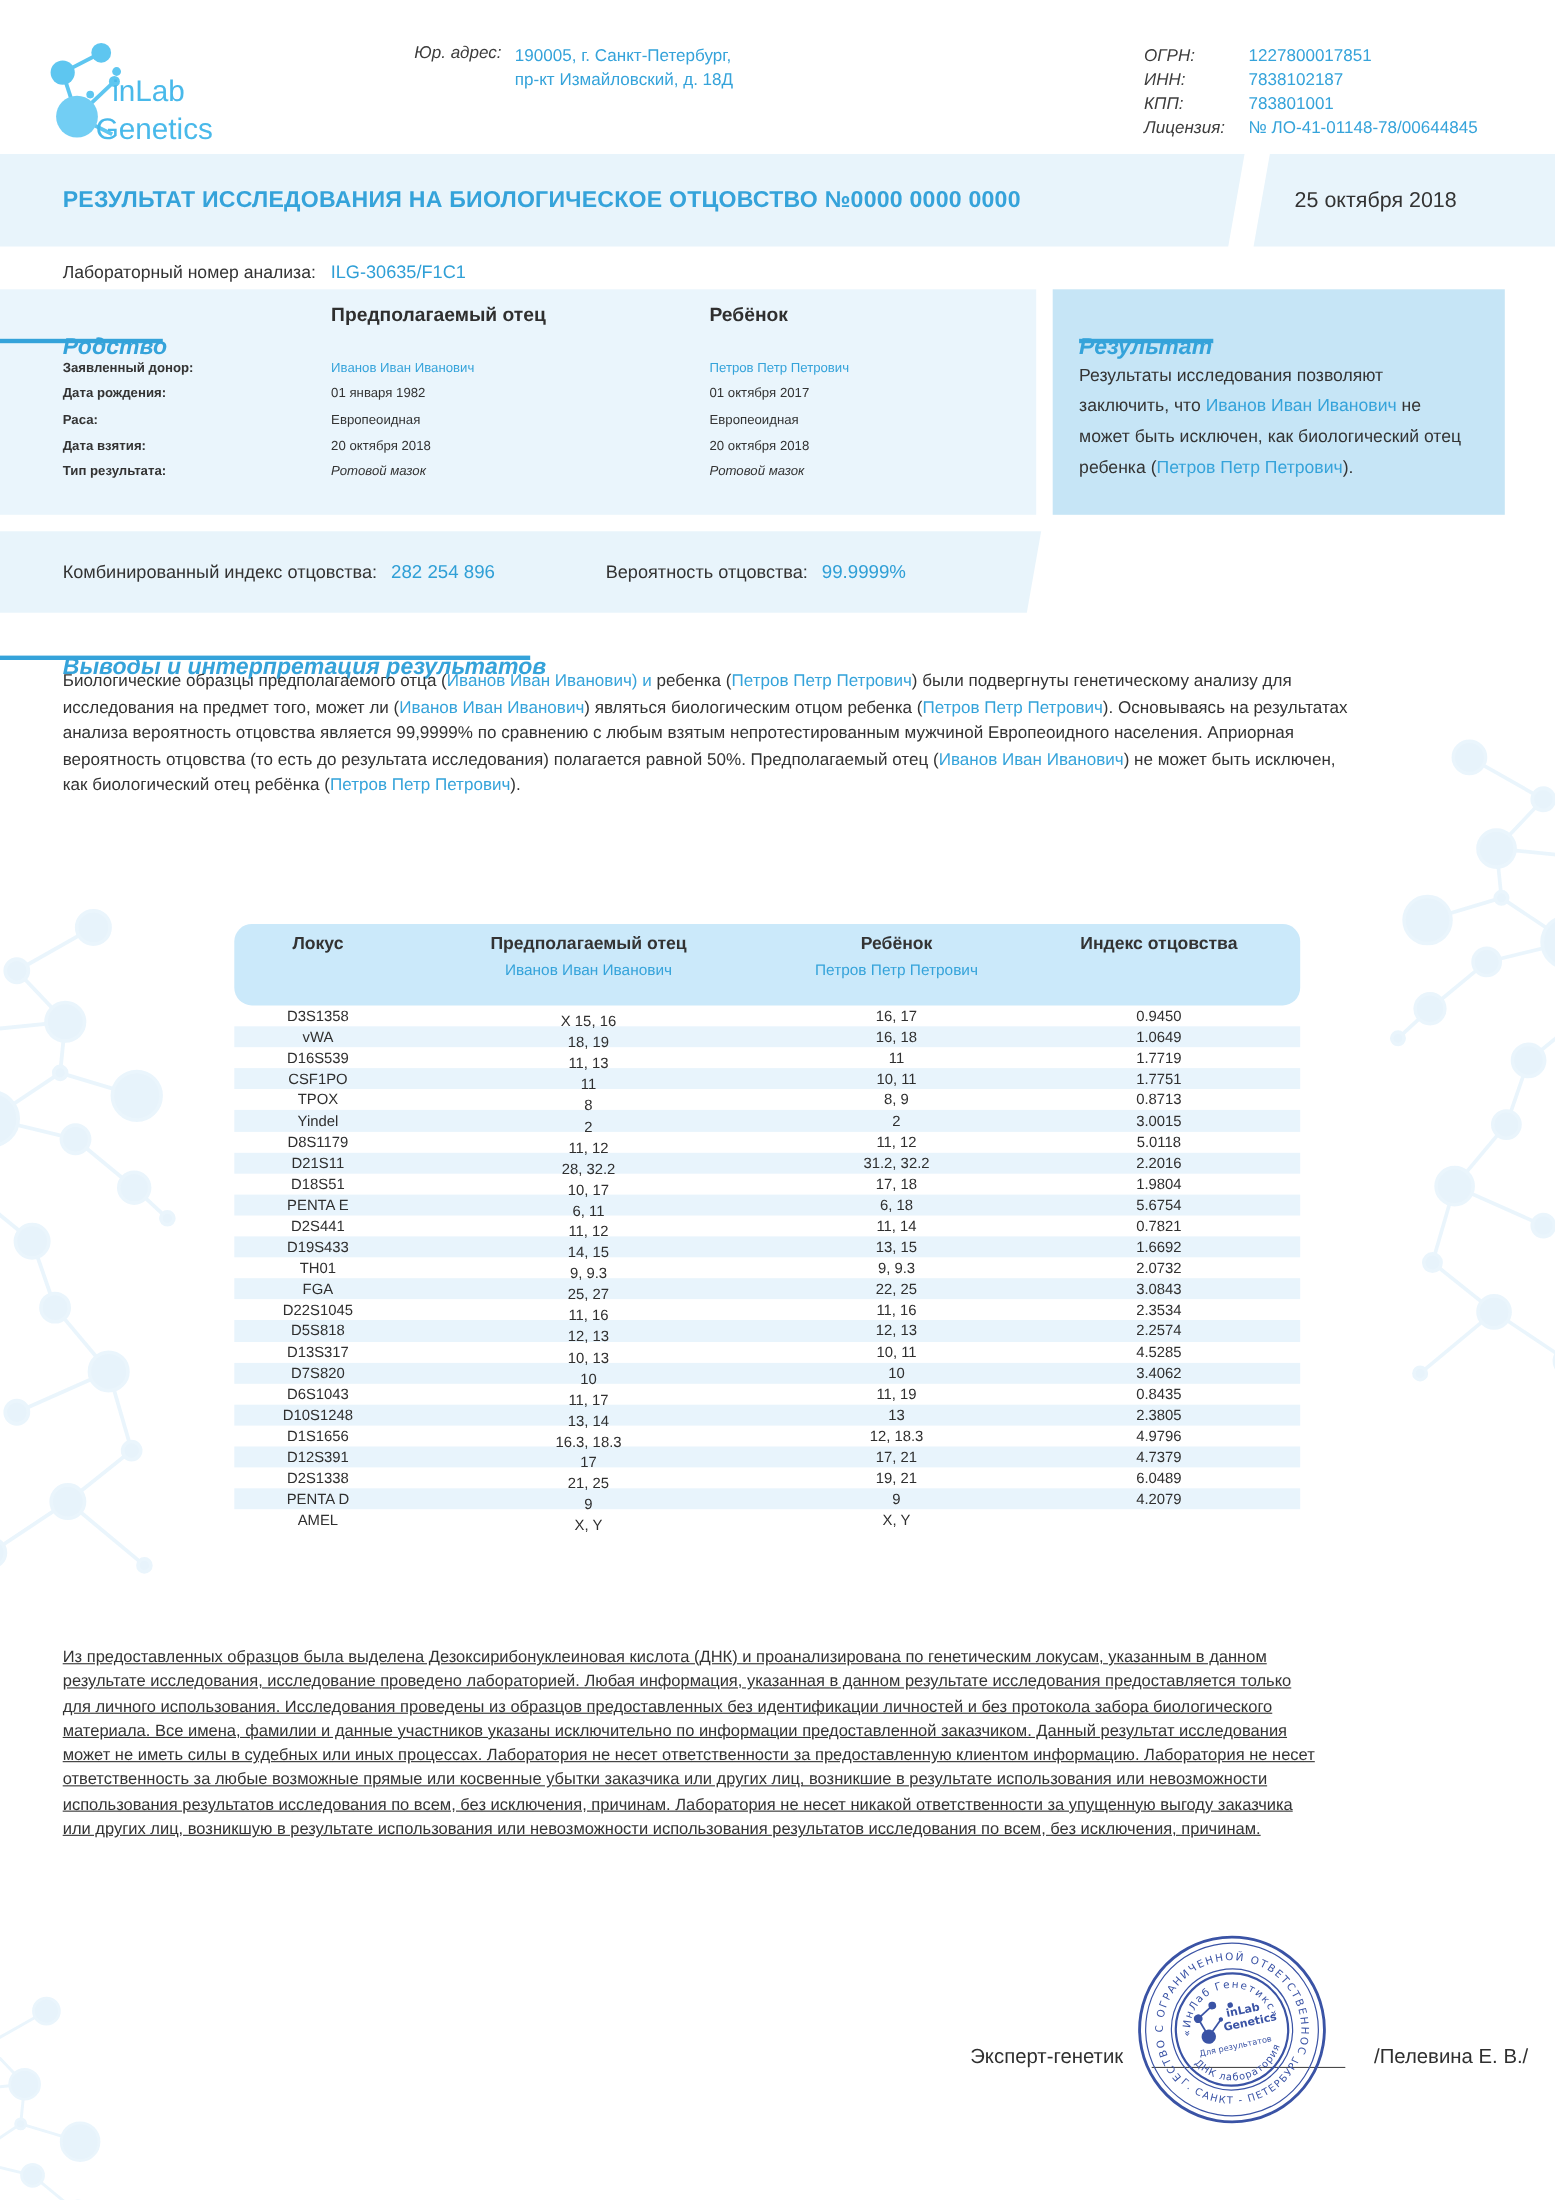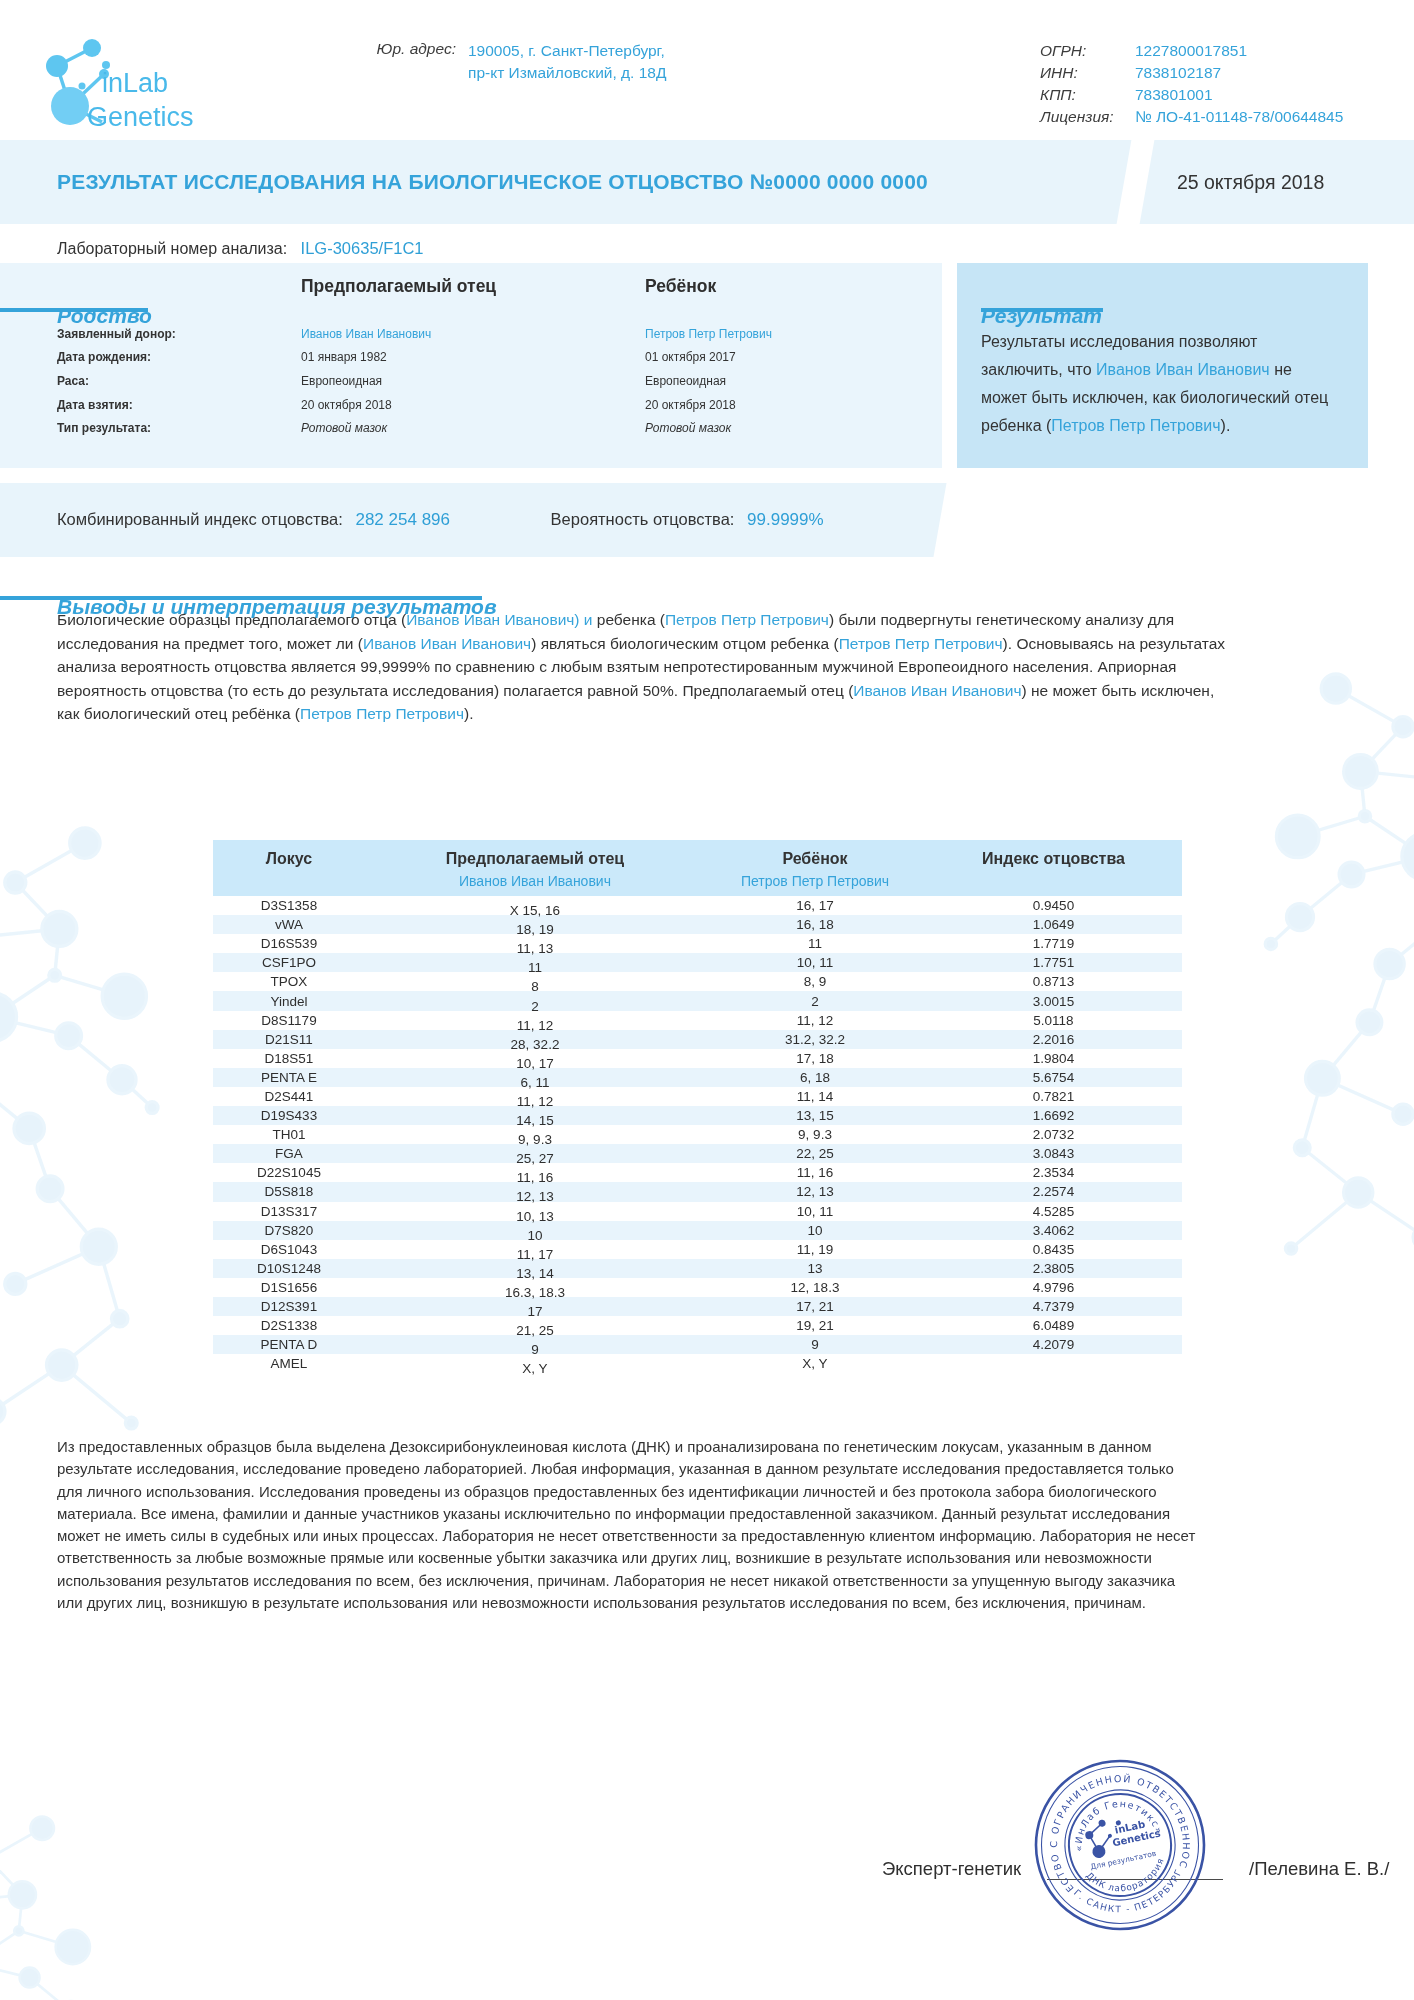--- a/index.html
+++ b/index.html
@@ -33,21 +33,21 @@
   .krow{display:flex;height:23.6px;align-items:center;font-size:12px;}
   .klabel{width:244px;font-weight:bold;}
   .kcol-f{width:344px;}
   .kcol-c{width:290px;}
   .colhead{font-size:17.5px;font-weight:bold;color:#2f2f2f;}
   .rl{white-space:nowrap;}
   .res-lines .rl{line-height:28px;font-size:16px;}
   .conc-lines .rl{line-height:23.5px;font-size:15.5px;}
   
   .tbl{left:213px;top:840px;width:969px;}
-  .thead{height:56px;background:var(--th-bg,#cbe9fa);}
+  .thead{height:74px;background:var(--th-bg,#cbe9fa);border-radius:16px;}
   .hrow{display:flex;}
   .c0{width:152px;text-align:center;}
   .c1{width:340px;text-align:center;}
   .c2{width:220px;text-align:center;}
   .c3{width:257px;text-align:center;}
   .hcell{font-size:16px;font-weight:bold;padding-top:10px;}
   .hsub{font-size:14px;color:var(--accent);padding-top:5px;}
   .trow{display:flex;height:19.1px;align-items:center;font-size:13.5px;color:#2f2f2f;}
   .trow.alt{background:var(--row-alt,#e8f4fc);}
   .fshift{transform:translateY(5px);}
@@ -397,21 +397,21 @@
         </div>
         <div class="trow">
           <div class="c0">AMEL</div>
           <div class="c1 fshift">X, Y</div>
           <div class="c2">X, Y</div>
           <div class="c3"></div>
         </div>
       </div>
   </div>
 
-  <div class="abs" style="left:57px;top:1436px;">
+  <div class="abs" style="left:57px;top:1496px;text-decoration:underline;">
       <div class="dl">Из предоставленных образцов была выделена Дезоксирибонуклеиновая кислота (ДНК) и проанализирована по генетическим локусам, указанным в данном</div>
       <div class="dl">результате исследования, исследование проведено лабораторией. Любая информация, указанная в данном результате исследования предоставляется только</div>
       <div class="dl">для личного использования. Исследования проведены из образцов предоставленных без идентификации личностей и без протокола забора биологического</div>
       <div class="dl">материала.  Все имена, фамилии и данные участников указаны исключительно по информации предоставленной заказчиком. Данный результат исследования</div>
       <div class="dl">может не иметь силы в судебных или иных процессах. Лаборатория не несет ответственности за предоставленную клиентом информацию. Лаборатория не несет</div>
       <div class="dl">ответственность за любые возможные прямые или косвенные убытки заказчика или других лиц, возникшие в результате использования или невозможности</div>
       <div class="dl">использования результатов исследования по всем, без исключения, причинам.  Лаборатория не несет никакой ответственности за упущенную выгоду заказчика</div>
       <div class="dl">или других лиц, возникшую в результате использования или невозможности использования результатов исследования по всем, без исключения, причинам.</div>
     </div>
 

